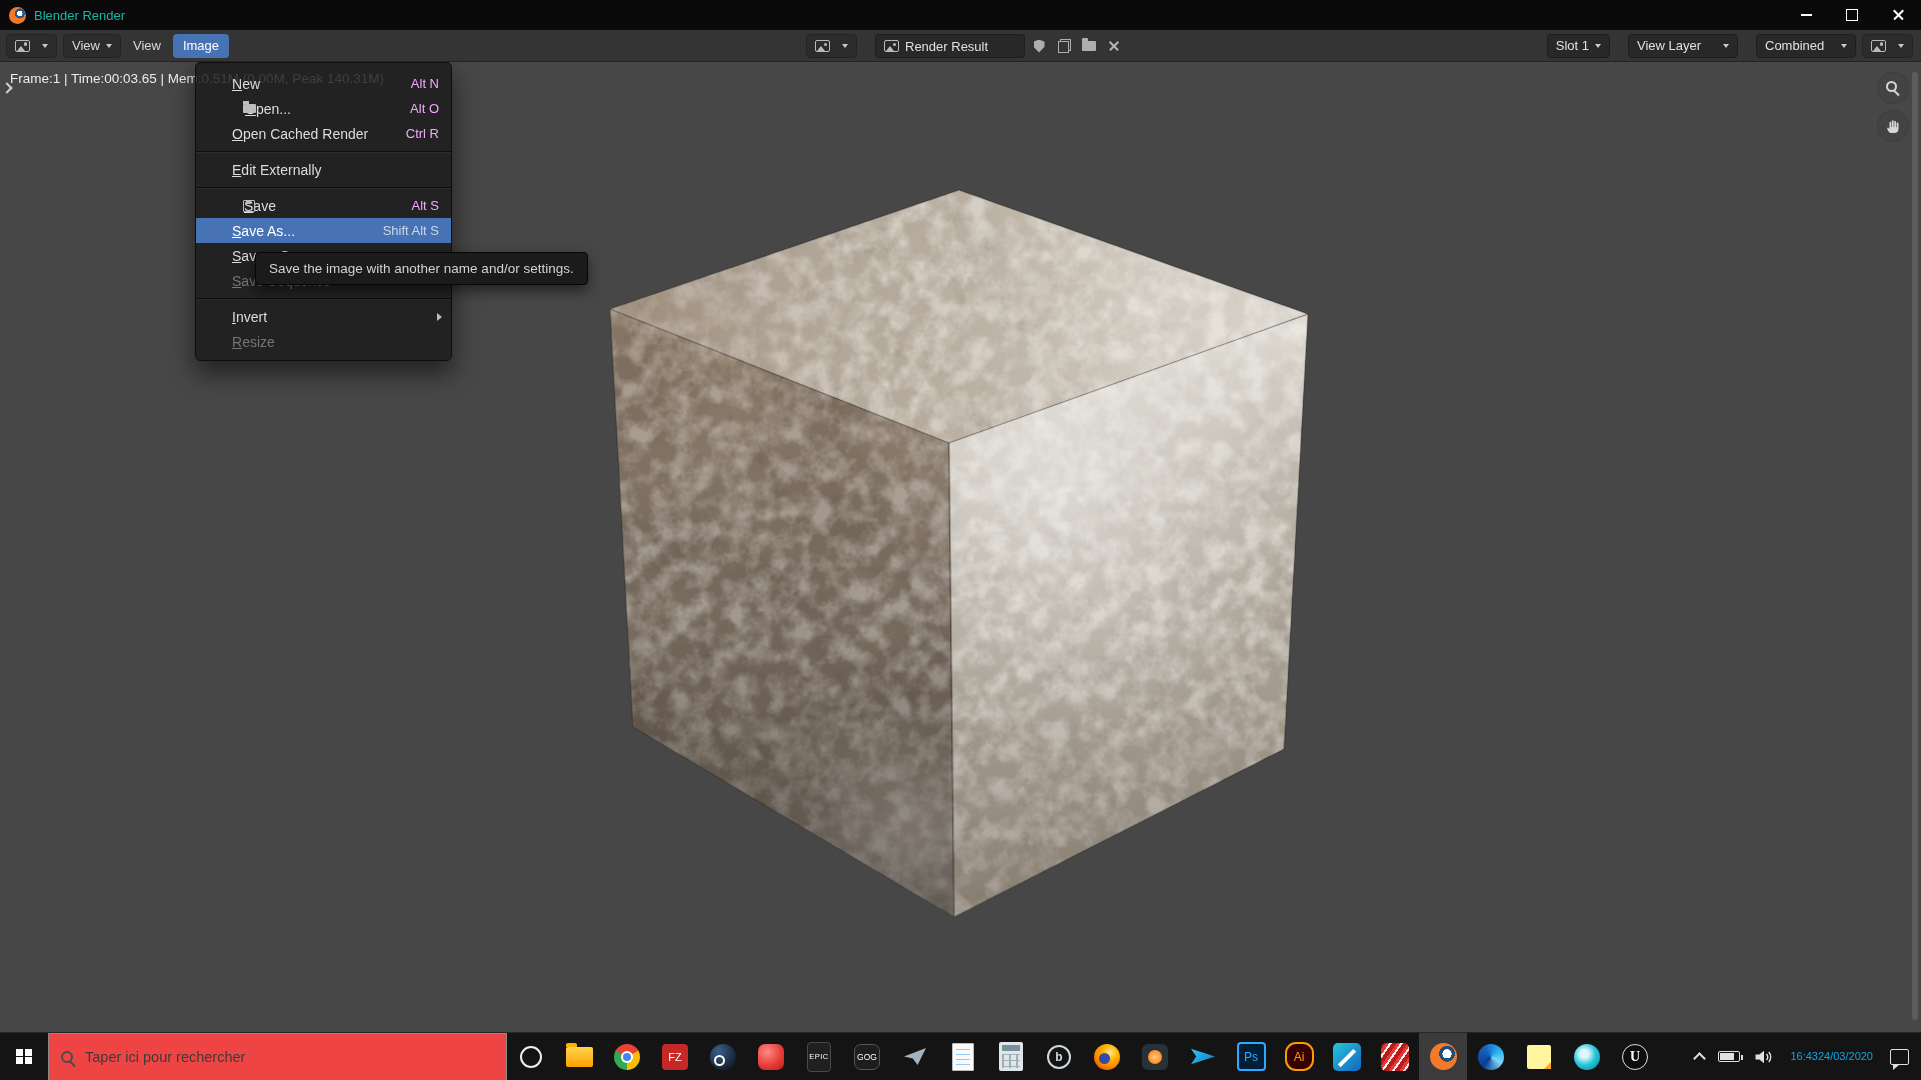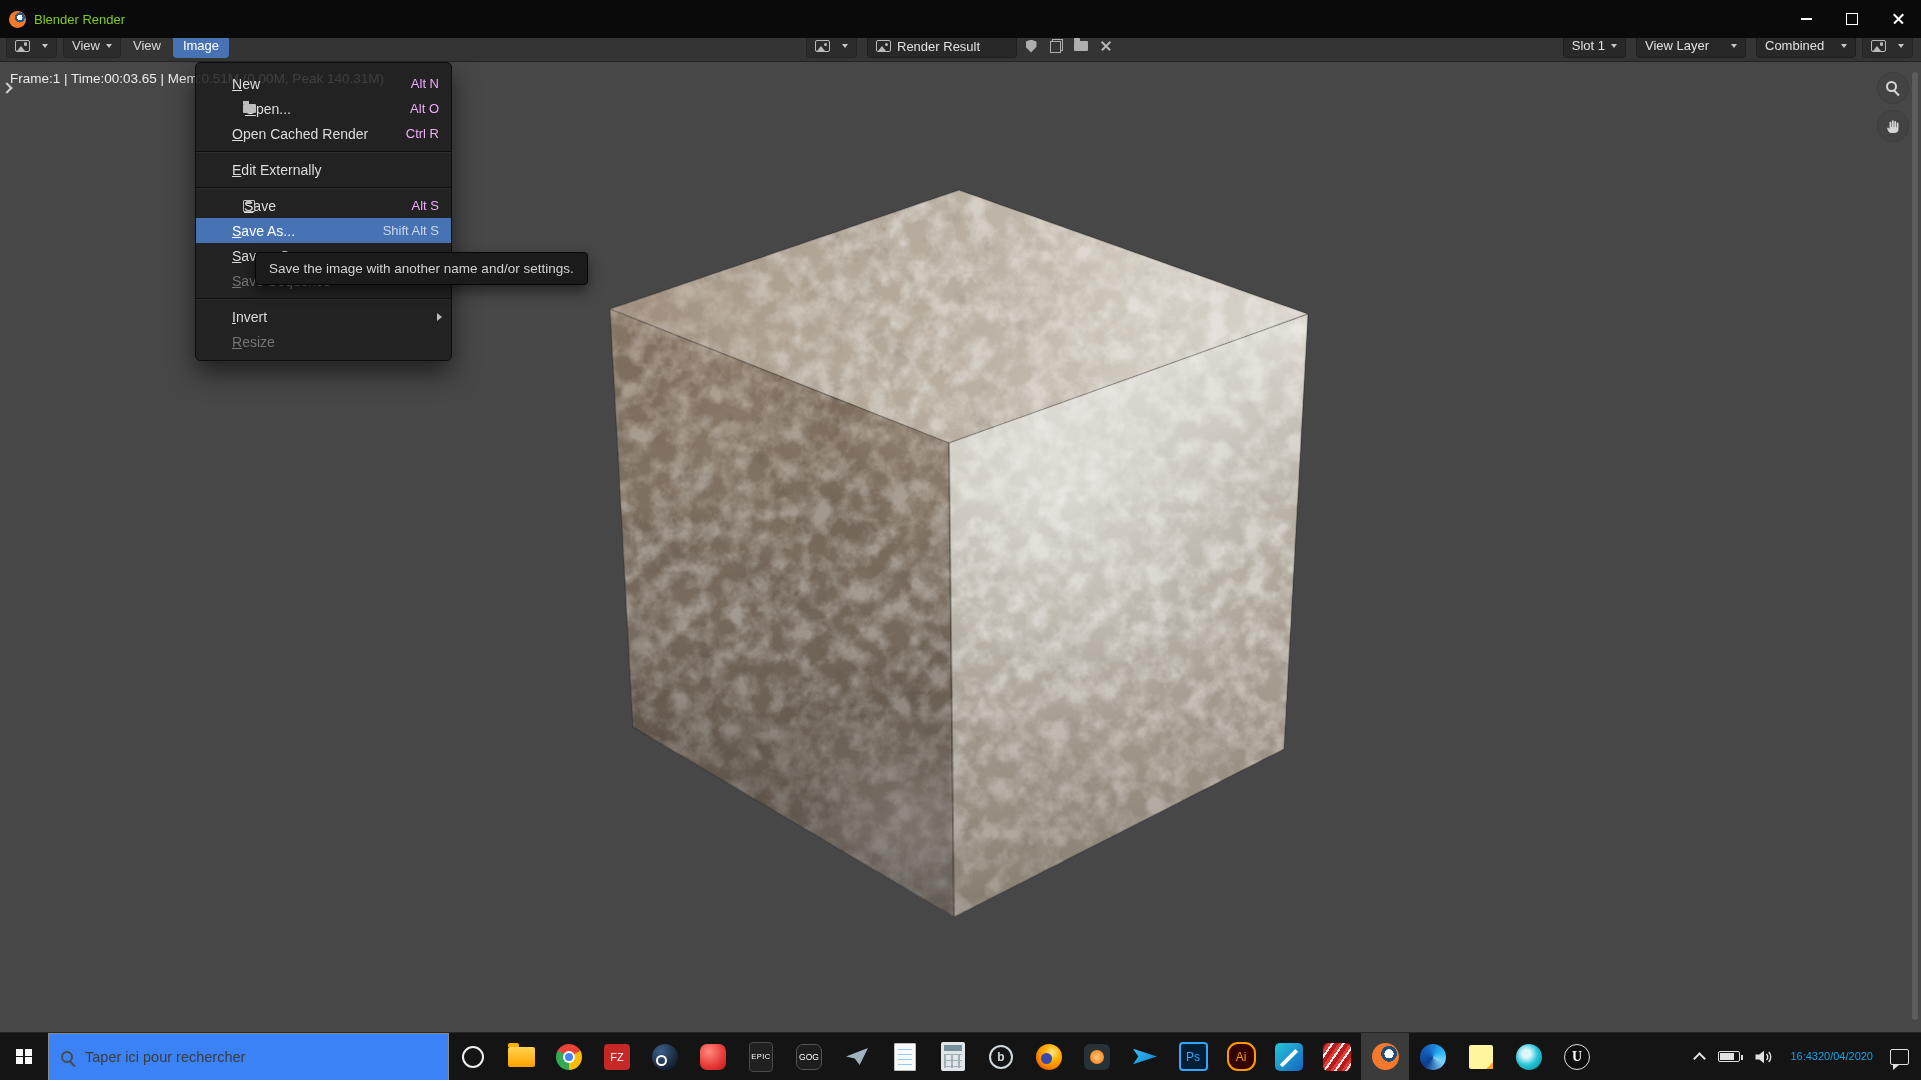--- a/index.html
+++ b/index.html
@@ -1,36 +1,36 @@
 <!DOCTYPE html>
 <html><head>
 <meta charset="utf-8">
 <style>
 *{margin:0;padding:0;box-sizing:border-box}
 html,body{width:1921px;height:1080px;overflow:hidden;background:#000;font-family:"Liberation Sans",sans-serif;-webkit-font-smoothing:antialiased}
 #app{position:relative;width:1921px;height:1080px;background:#474747}
 
 
-.titlebar{position:absolute;top:0;left:0;right:0;height:38px;background:#0a0a0a;display:flex;align-items:center;color:#84cc16;font-size:13px;z-index:50}
+.titlebar{position:absolute;top:0;left:0;right:0;height:30px;background:#0a0a0a;display:flex;align-items:center;color:#14b8a6;font-size:13px;z-index:50}
 .blogo{width:17px;height:17px;margin:0 8px 0 9px;border-radius:50%;background:radial-gradient(circle at 63% 38%, #ffffff 0 18%, #265787 19% 33%, #f5792a 34%)}
 .win-controls{margin-left:auto;display:flex;height:100%}
 .wbtn{width:46px;height:100%;display:flex;align-items:center;justify-content:center;position:relative}
 .wmin::before{content:"";display:block;width:11px;height:1.5px;background:#fff}
 .wmax::before{content:"";display:block;width:10px;height:10px;border:1.2px solid #fff}
 .wclose::before,.wclose::after{content:"";position:absolute;width:13px;height:1.5px;background:#fff}
 .wclose::before{transform:rotate(45deg)}
 .wclose::after{transform:rotate(-45deg)}
 
 
 .bheader{position:absolute;top:30px;left:0;right:0;height:32px;background:#343434;border-bottom:1px solid #232323;display:flex;align-items:center;font-size:13px;color:#d9d9d9;z-index:40}
 .hbtn,.hmenu,.combo{display:flex;align-items:center;height:24px;border-radius:4px;padding:0 8px}
 .hbtn{background:#2c2c2c;margin-left:6px;border:1px solid #232323}
 .hmenu{padding:0 10px;margin-left:2px}
 .hmenu.active{background:#4772b3;color:#fff}
-.combo{background:#282828;border:1px solid #1e1e1e;color:#e0e0e0;margin-left:10px}
+.combo{background:#282828;border:1px solid #1e1e1e;color:#e0e0e0;margin-left:18px}
 .caret{width:0;height:0;border-left:3.5px solid transparent;border-right:3.5px solid transparent;border-top:4.5px solid #c9c9c9;margin-left:6px}
 .pic-icon{position:relative;width:15px;height:12px;border:1.3px solid #b9b9b9;border-radius:2px;margin-right:6px;flex:none}
 .pic-icon::after{content:"";position:absolute;top:1.5px;right:2px;width:3.5px;height:3.5px;border-radius:50%;background:#b9b9b9}
 .pic-icon::before{content:"";position:absolute;bottom:0;left:1px;width:0;height:0;border-left:4.5px solid transparent;border-right:4.5px solid transparent;border-bottom:5px solid #b9b9b9}
 .hcenter{position:absolute;left:800px;top:0;height:32px;display:flex;align-items:center}
 .hicon{width:22px;height:22px;display:flex;align-items:center;justify-content:center;margin-left:3px;position:relative}
 .shieldglyph{width:11px;height:13px;background:#aeaeae;clip-path:polygon(50% 0,100% 18%,100% 55%,50% 100%,0 55%,0 18%)}
 .copyglyph{position:relative;width:13px;height:14px}
 .copyglyph::before{content:"";position:absolute;top:0;right:0;width:9px;height:10px;border:1.3px solid #aeaeae}
 .copyglyph::after{content:"";position:absolute;bottom:0;left:0;width:9px;height:10px;border:1.3px solid #aeaeae;background:#343434}
@@ -73,21 +73,21 @@
 
 
 .tooltip{position:absolute;left:255px;top:190px;background:#1b1b1b;border:1px solid #060606;border-radius:4px;padding:8px 13px;font-size:13.5px;color:#d2d2d2;z-index:40;white-space:nowrap;box-shadow:0 6px 14px rgba(0,0,0,.5)}
 
 
 .taskbar{position:absolute;left:0;right:0;bottom:0;height:48px;background:#141414;display:flex;align-items:center;z-index:60;border-top:1px solid #262626}
 .tslot{width:48px;height:48px;display:flex;align-items:center;justify-content:center;flex:none;position:relative}
 .tslot.active{background:rgba(255,255,255,.17)}
 .win-grid{display:grid;grid-template-columns:7px 7px;grid-template-rows:7px 7px;gap:1.5px}
 .win-grid span{background:#fff}
-.searchbox{width:401px;height:48px;background:#3b82f6;border:1px solid #8a8a8a;display:flex;align-items:center;padding:0 12px;flex:none}
+.searchbox{width:459px;height:48px;background:#ef4444;border:1px solid #8a8a8a;display:flex;align-items:center;padding:0 12px;flex:none}
 .magglyph{position:relative;width:12px;height:12px;border:2px solid #4a4a4a;border-radius:50%;margin-right:12px;flex:none}
 .magglyph::after{content:"";position:absolute;right:-5px;bottom:-4px;width:7px;height:2px;background:#4a4a4a;transform:rotate(45deg)}
 .searchbox input{flex:1;border:none;outline:none;background:transparent;font-size:14.5px;color:#333;font-family:"Liberation Sans",sans-serif}
 .searchbox input::placeholder{color:#3c3c3c;opacity:1}
 .ring{width:22px;height:22px;border:2.5px solid #eceff1;border-radius:50%}
 .folder-win{position:relative;width:27px;height:20px;background:linear-gradient(#ffd54f,#ffa000);border-radius:2px}
 .folder-win::before{content:"";position:absolute;top:-4px;left:0;width:11px;height:4px;background:#ffb300;border-radius:2px 2px 0 0}
 .chrome{position:relative;width:26px;height:26px;border-radius:50%;background:conic-gradient(from -60deg,#ea4335 0 120deg,#fbbc05 120deg 240deg,#34a853 240deg 360deg)}
 .chrome::before{content:"";position:absolute;inset:7px;border-radius:50%;background:#fff}
 .chrome::after{content:"";position:absolute;inset:9px;border-radius:50%;background:#4285f4}
@@ -435,21 +435,21 @@
           <span class="battery"></span>
         </div>
       <div class="trayslot">
         <svg width="19" height="16" viewBox="0 0 19 16">
           <path d="M1.5 5.5h3.8L10 1.8v12.4L5.3 10.5H1.5z" fill="#e0e0e0"></path>
           <path d="M12.5 5a4.2 4.2 0 0 1 0 6 M14.8 3a7.5 7.5 0 0 1 0 10" stroke="#e0e0e0" fill="none" stroke-width="1.4"></path>
         </svg>
       </div>
       <div class="clock">
         <span>16:43</span>
-        <span>20/04/2020</span>
+        <span>24/03/2020</span>
       </div>
       <div class="trayslot" style="padding-right:12px">
           <span class="notif"></span>
         </div>
     </div>
   </div>
 
 </div>
 
 </body></html>

